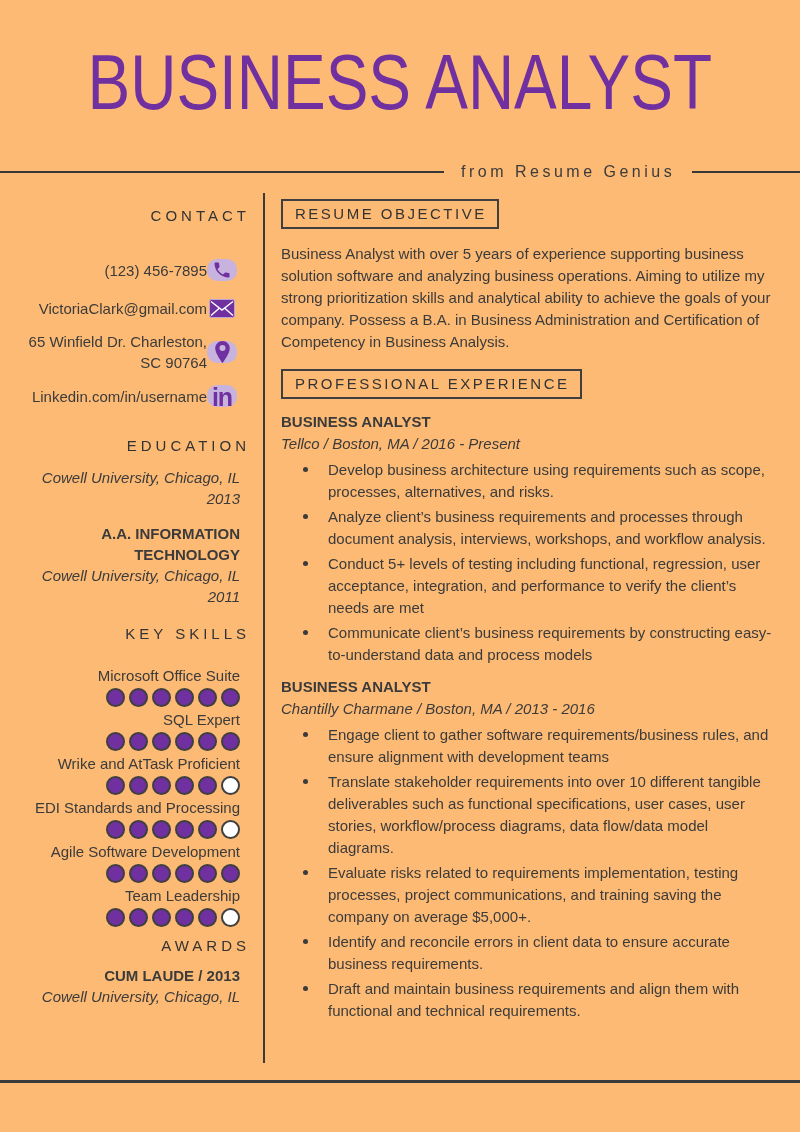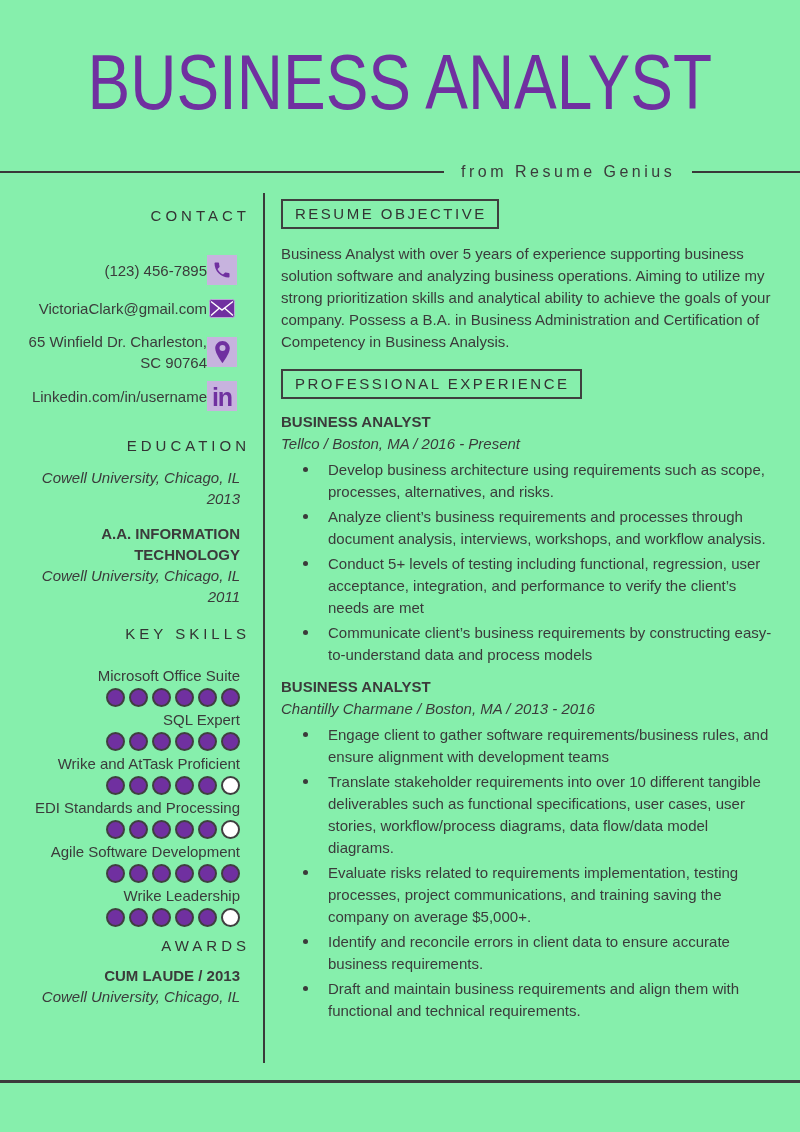--- a/index.html
+++ b/index.html
@@ -1,18 +1,18 @@
 <!DOCTYPE html>
 <html><head>
 <meta charset="utf-8">
 <style>
   * { margin:0; padding:0; box-sizing:border-box; }
   html,body { background:#ffffff; }
   .page {
-    position:relative; width:800px; height:1132px; background:#86efac;
+    position:relative; width:800px; height:1132px; background:#fdba74;
     font-family:"Liberation Sans", sans-serif; color:#3b3b3b; overflow:hidden;
   }
   
   .title {
     position:absolute; top:43px; left:0; right:0; text-align:center;
     font-size:78px; font-weight:400; line-height:1; color:#7030a0; white-space:nowrap;
   }
   .title-scale { display:inline-block; transform:scaleX(0.82); transform-origin:center; letter-spacing:0px; }
   
   .tagline-row { position:absolute; top:160px; left:0; right:0; height:24px; display:flex; align-items:center; }
@@ -26,21 +26,21 @@
   .sidebar { position:absolute; left:0; top:195px; width:250px; text-align:right; }
   .content { position:absolute; left:281px; top:189px; width:497px; }
   
   .side-heading { font-size:15px; font-weight:400; letter-spacing:4px; color:#333; line-height:18px; }
   #contact-heading { margin:12px 0 30px; }
   #education-heading { margin:26px 0 12px; }
   #skills-heading { margin:18px 0 22px; }
   #awards-heading { margin:10px 0 10px; }
   .c-row { display:flex; justify-content:flex-end; align-items:center; gap:0; margin-bottom:8px; min-height:30px; padding-right:13px; }
   .c-text { font-size:15px; line-height:21px; max-width:200px; }
-  .icon-box { flex:0 0 30px; width:30px; height:30px; display:flex; align-items:center; justify-content:center; }
+  .icon-box { flex:0 0 30px; width:30px; height:22px; display:flex; align-items:center; justify-content:center;border-radius:10px; }
   .icon-box.lav { background:#c7b3de; }
   .in-glyph { font-weight:bold; font-size:25px; line-height:1; letter-spacing:-1px; color:#7030a0; margin-top:3px; }
   .edu-entry { margin-bottom:14px; padding-right:10px; }
   .edu-degree { font-weight:bold; font-size:15px; line-height:21px; max-width:210px; margin-left:auto; }
   .edu-school, .edu-year, .award-school { font-style:italic; font-size:15px; line-height:21px; }
   .skill { padding-right:10px; }
   .skill-name { font-size:15px; line-height:21px; }
   .dots { display:flex; justify-content:flex-end; gap:4px; margin:2px 0 2px; }
   .dot { width:19px; height:19px; border-radius:50%; border:2px solid #3f3f3f; background:#7030a0; }
   .dot.empty { background:#fff; }
@@ -173,21 +173,21 @@
           <div class="dots">
             <span class="dot"></span>
             <span class="dot"></span>
             <span class="dot"></span>
             <span class="dot"></span>
             <span class="dot"></span>
             <span class="dot"></span>
           </div>
         </div>
         <div class="skill">
-          <div class="skill-name">Wrike Leadership</div>
+          <div class="skill-name">Team Leadership</div>
           <div class="dots">
             <span class="dot"></span>
             <span class="dot"></span>
             <span class="dot"></span>
             <span class="dot"></span>
             <span class="dot"></span>
             <span class="dot empty"></span>
           </div>
         </div>
       </div>

